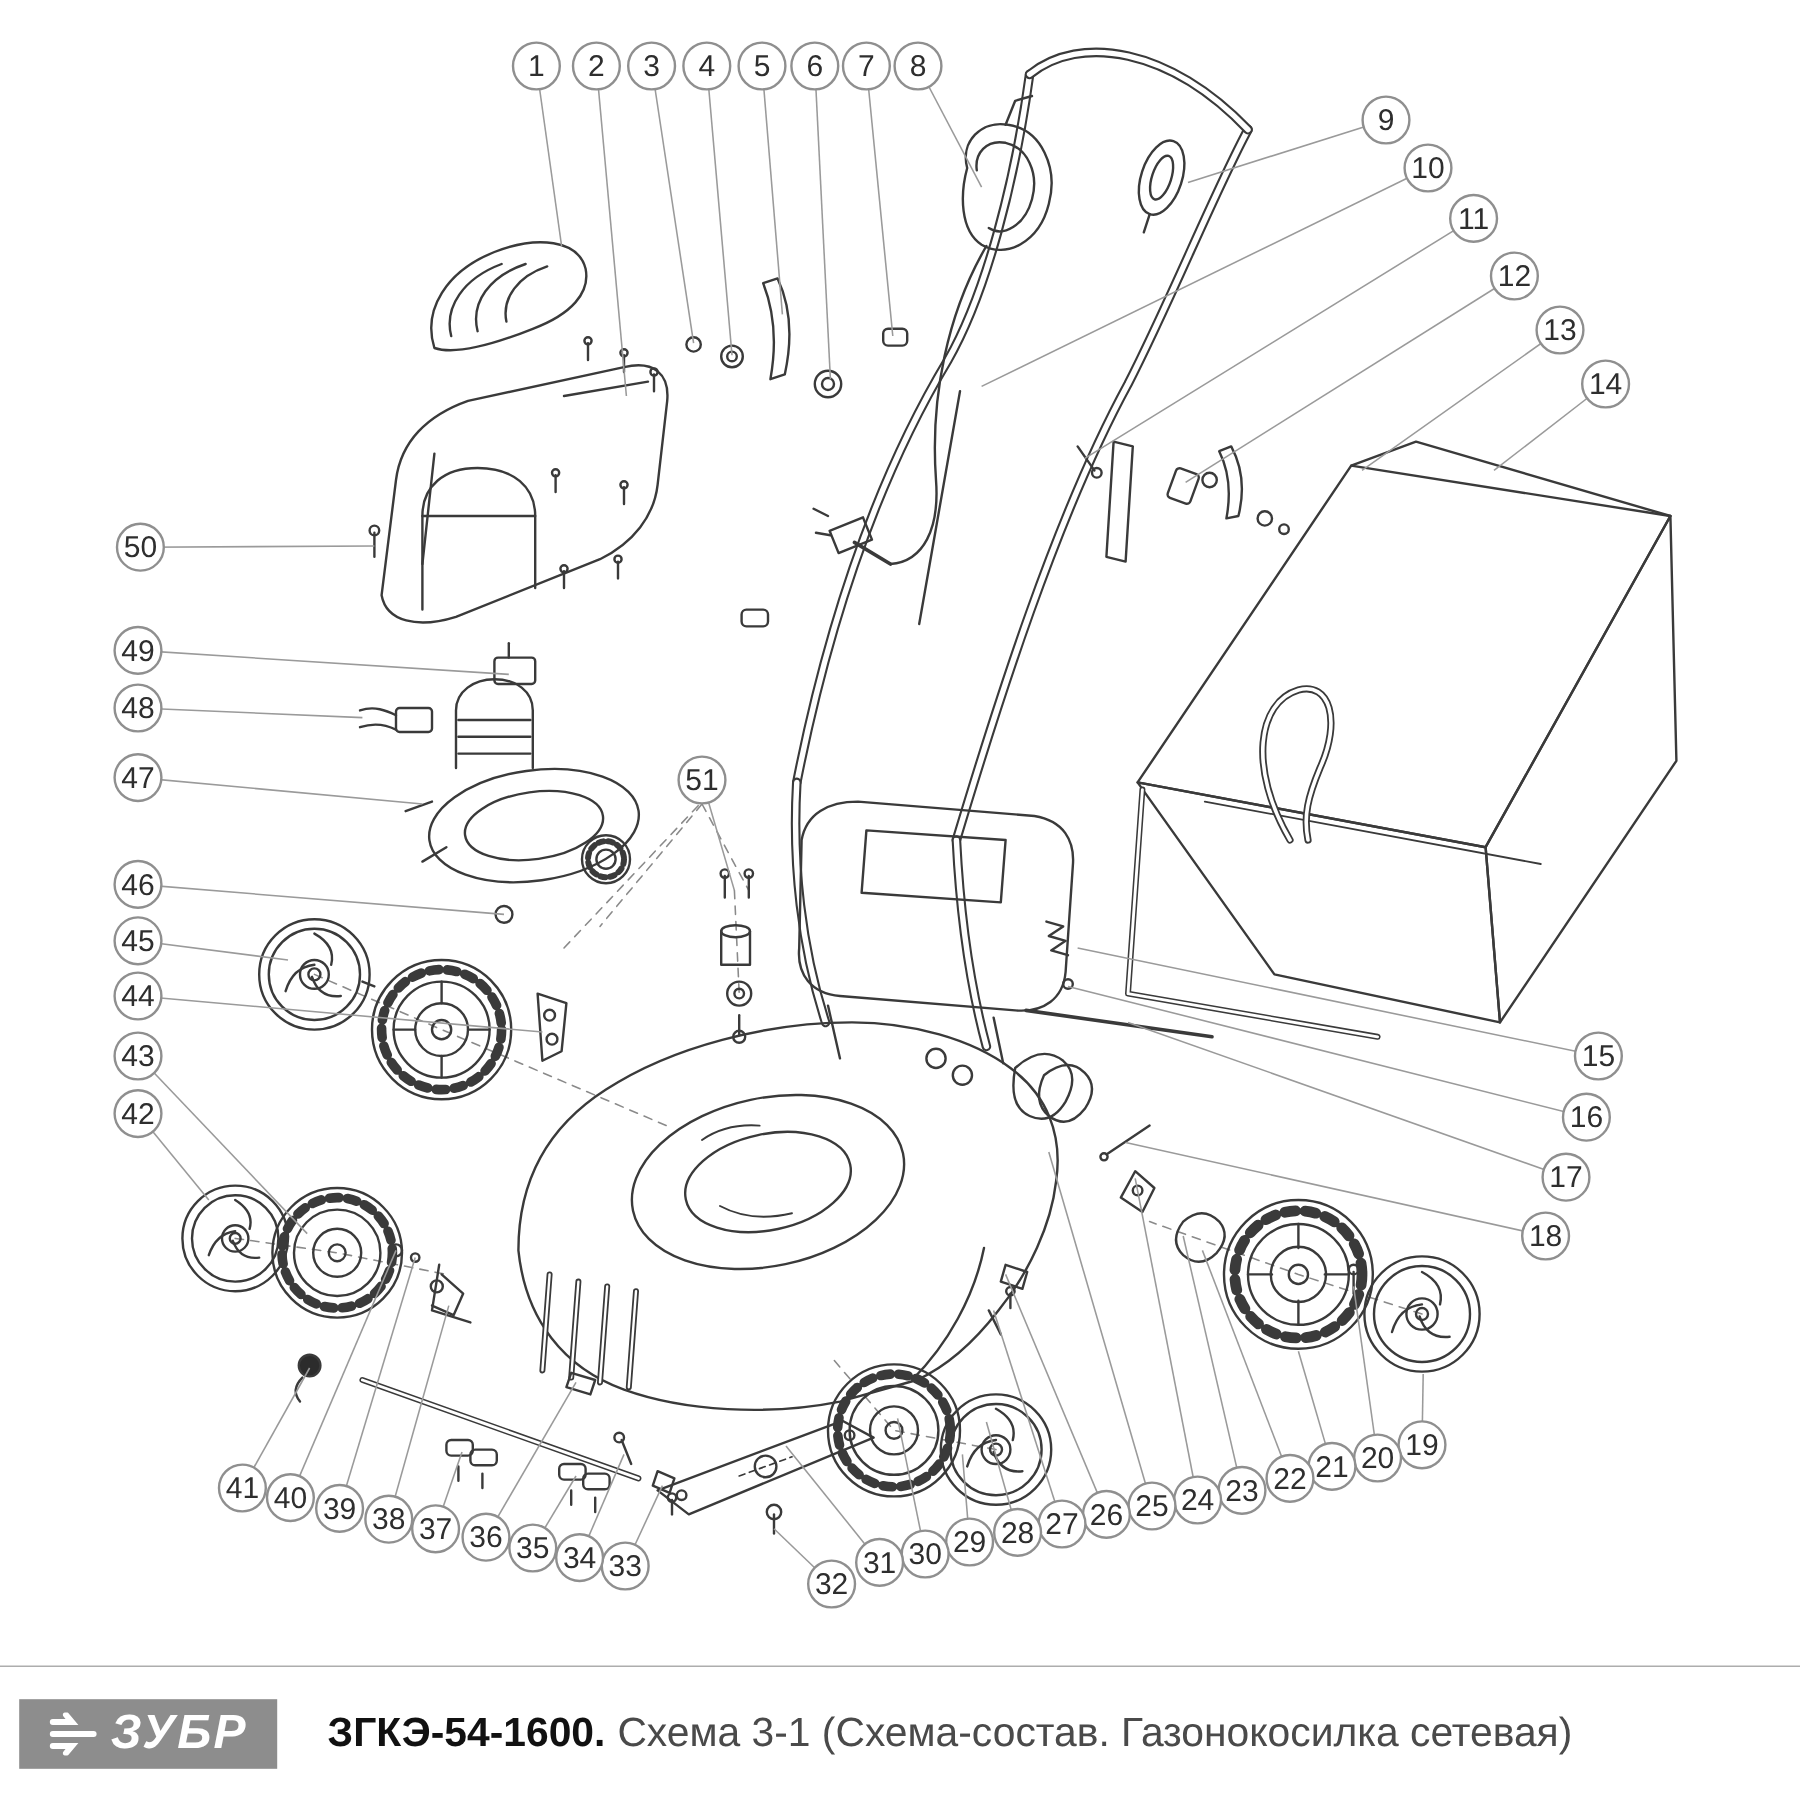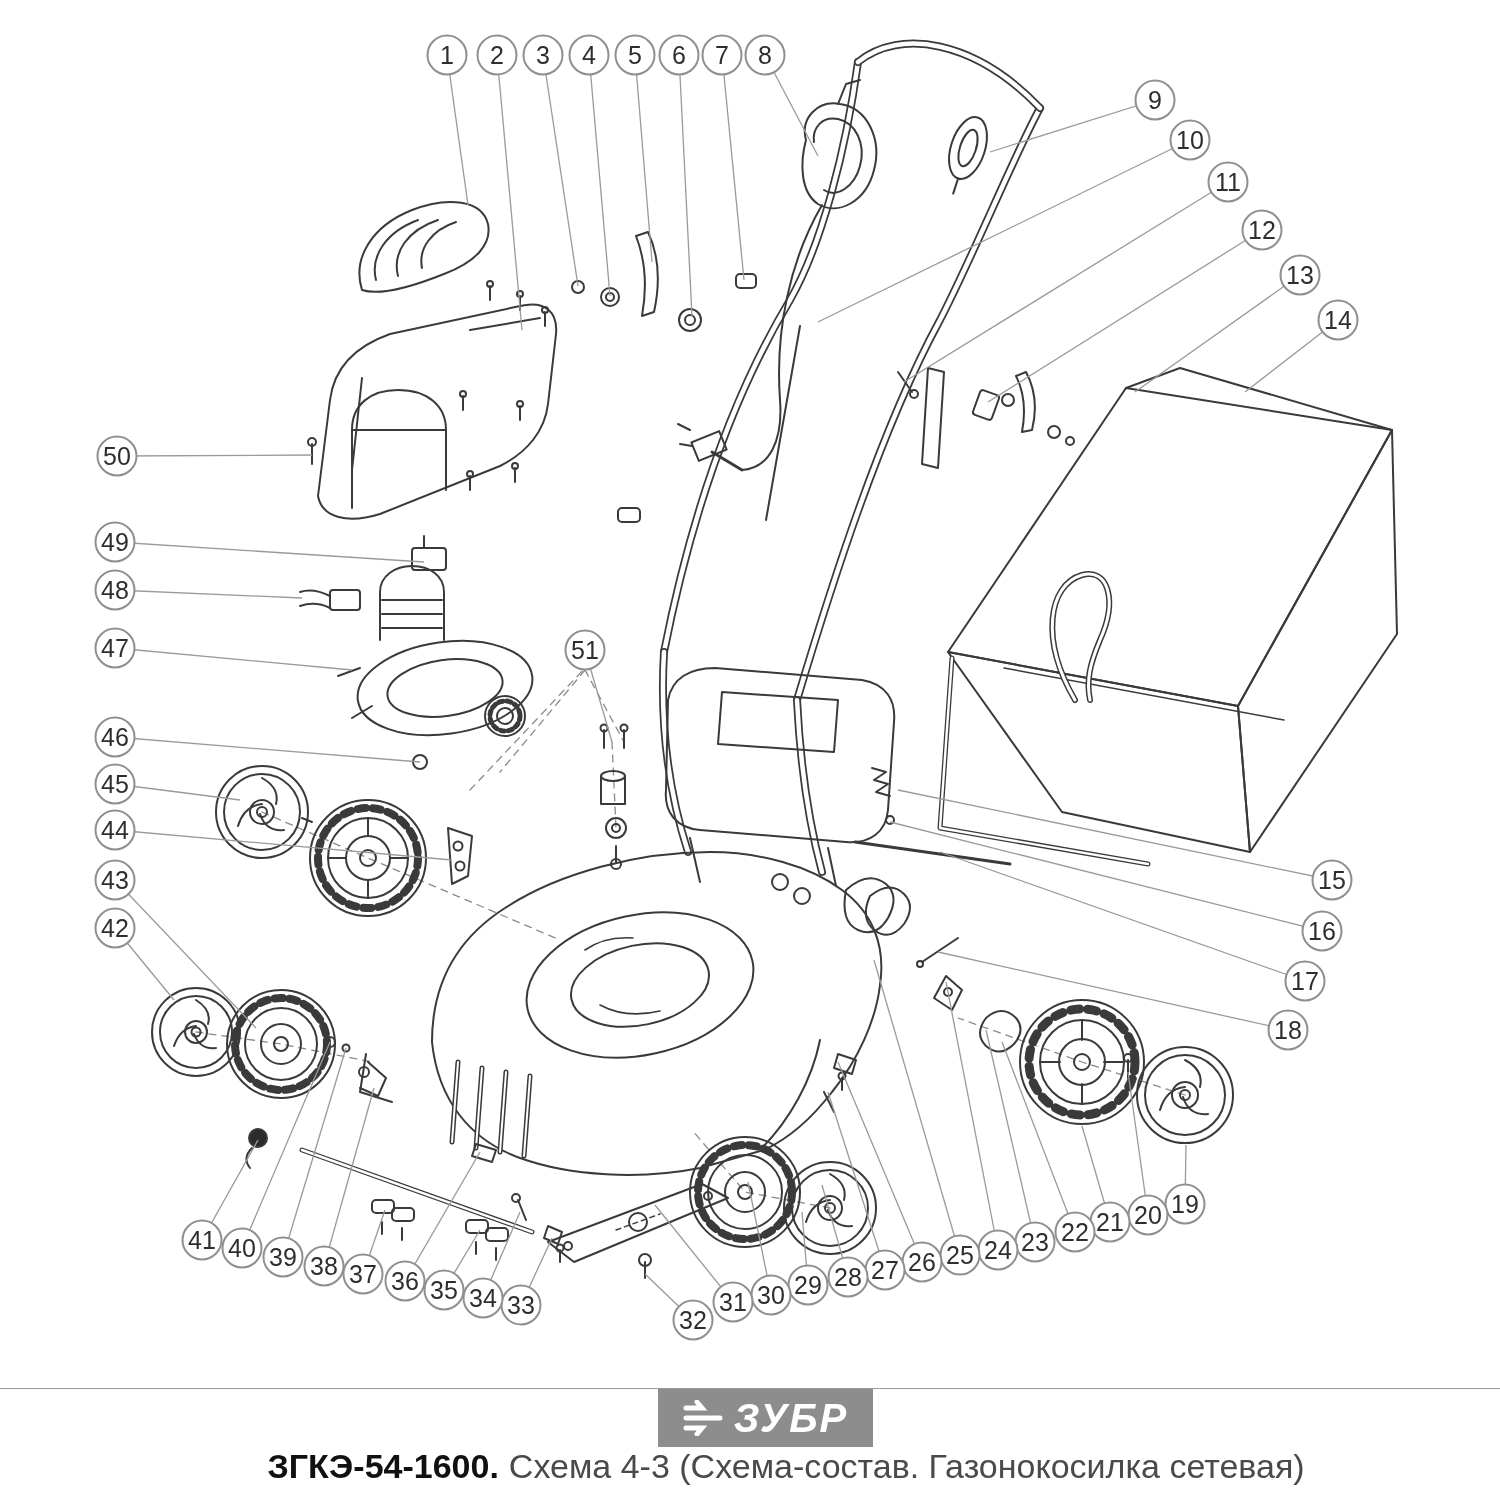--- a/index.html
+++ b/index.html
@@ -1,20 +1,20 @@
 <!DOCTYPE html>
 <html><head>
 <meta charset="utf-8">
 <style>
   html,body{margin:0;padding:0;background:#fff;}
   body{width:1500px;height:1500px;position:relative;font-family:"Liberation Sans",sans-serif;}
   .stage{position:absolute;top:0;left:0;width:1500px;height:1388px;}
   svg{display:block;}
   .footer{position:absolute;left:0;top:1388px;width:1500px;height:112px;border-top:1px solid #9a9a9a;box-sizing:border-box;}
-  .footer-row{display:flex;align-items:center;height:100%;padding:0 0 0 30px;flex-direction:column;}
+  .footer-row{display:flex;align-items:center;height:100%;padding:0 0 0 16px;}
   .logo{width:215px;height:58px;background:#8d8d8d;display:flex;align-items:center;justify-content:center;gap:10px;flex:0 0 auto;}
   .logo-text{color:#fff;font-weight:bold;font-style:italic;font-size:40px;letter-spacing:2px;}
   .caption{margin-left:42px;font-size:34px;color:#3c3c3c;white-space:nowrap;}
   .caption .model{font-weight:bold;color:#111;margin-right:10px;}
   .caption .subtitle{color:#4a4a4a;}
 </style>
 </head>
 <body>
 
 <div class="stage">
@@ -558,16 +558,16 @@
 
 <div class="footer">
   <div class="footer-row">
     <div class="logo">
       <svg width="42" height="36" viewBox="0 0 42 36">
         <path d="M4 8 h16 l-5 -6 M4 18 h26 l-8 0 M4 28 h16 l-5 6 M30 18 l8 0" stroke="#ffffff" stroke-width="5" fill="none" stroke-linecap="round"></path>
       </svg>
       <span class="logo-text">ЗУБР</span>
     </div>
     <div class="caption">
-      <span class="model">ЗГКЭ-54-1600.</span><span class="subtitle">Схема 4-3 (Схема-состав. Газонокосилка сетевая)</span>
+      <span class="model">ЗГКЭ-54-1600.</span><span class="subtitle">Схема 3-1 (Схема-состав. Газонокосилка сетевая)</span>
     </div>
   </div>
 </div>
 
 </body></html>

